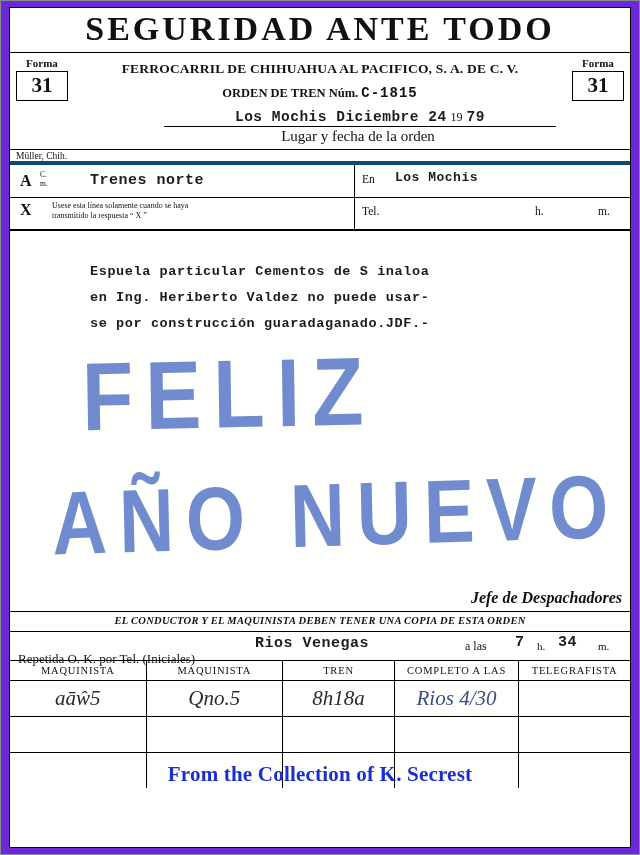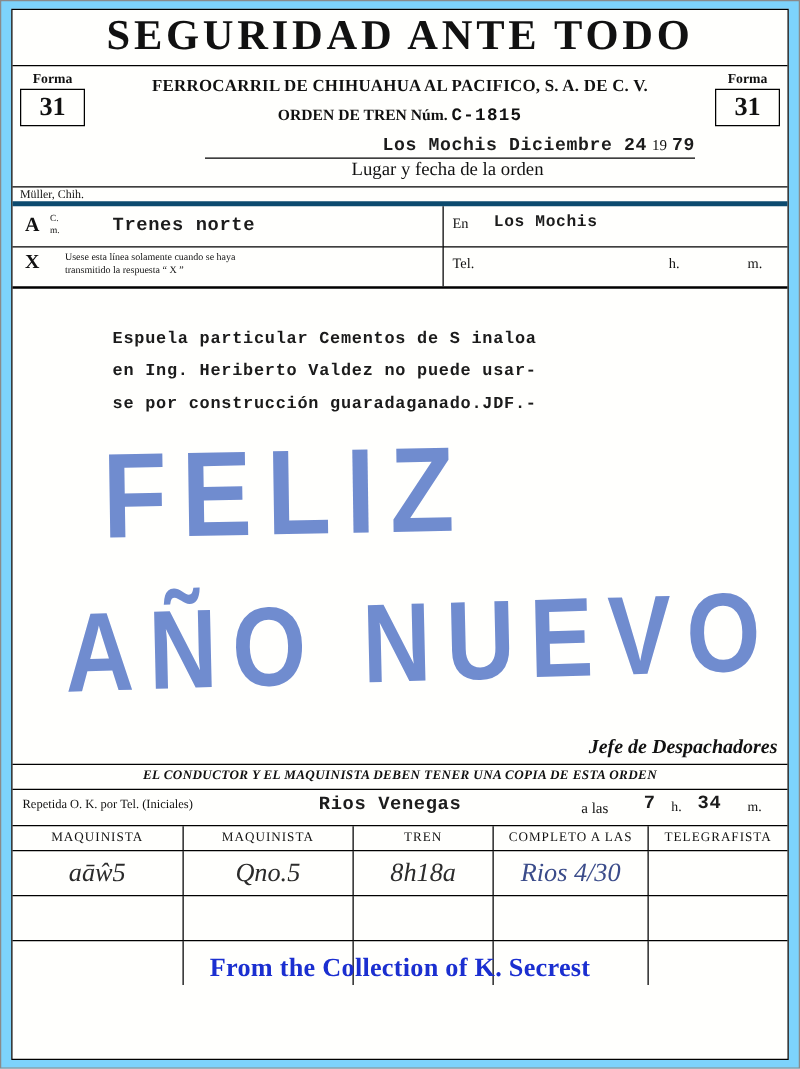--- a/index.html
+++ b/index.html
@@ -11,21 +11,21 @@
     width: 640px;
     height: 855px;
     font-family: "Liberation Serif", serif;
     color: #111;
     overflow: hidden;
   }
   .page {
     position: relative;
     width: 640px;
     height: 855px;
-    background: #7dd3fc;
+    background: #6d28d9;
     box-sizing: border-box;
     border: 1px solid #8a8a8a;
     padding-left: 40px;
   }
   .inner {
     position: absolute;
     left: 8px;
     top: 6px;
     right: 8px;
     bottom: 6px;
@@ -101,21 +101,21 @@
     letter-spacing: 1px;
     font-weight: bold;
   }
   .place-line {
     position: absolute;
     left: 154px;
     right: 74px;
     top: 54px;
     border-bottom: 1px solid #000;
     height: 19px;
-    text-align: right;
+    text-align: center;
   }
   .typed {
     font-family: "Liberation Mono", monospace;
     font-weight: bold;
     color: #1c1c1c;
     letter-spacing: .5px;
   }
   .place-text {
     font-size: 14.5px;
   }
@@ -284,22 +284,22 @@
   }
 
   
   .repetida {
     position: relative;
     height: 28px;
     border-bottom: 1px solid #000;
   }
   .rep-label {
     position: absolute;
-    left: 8px; top: 6px;
-    font-size: 10px;
+    left: 8px; top: 19px;
+    font-size: 13px;
   }
   .rep-value {
     position: absolute;
     left: 245px; top: 3px;
     font-size: 15px;
   }
   .alas {
     position: absolute;
     left: 455px; top: 7px;
     font-size: 12px;

